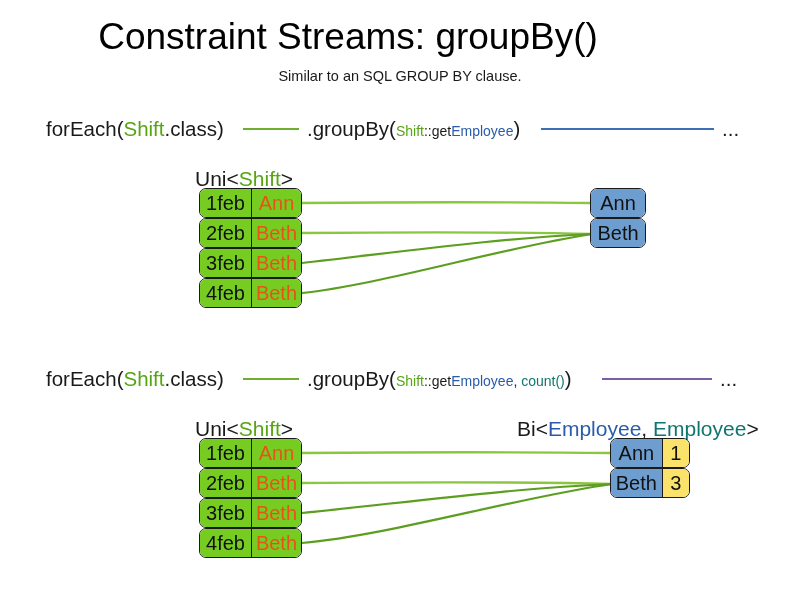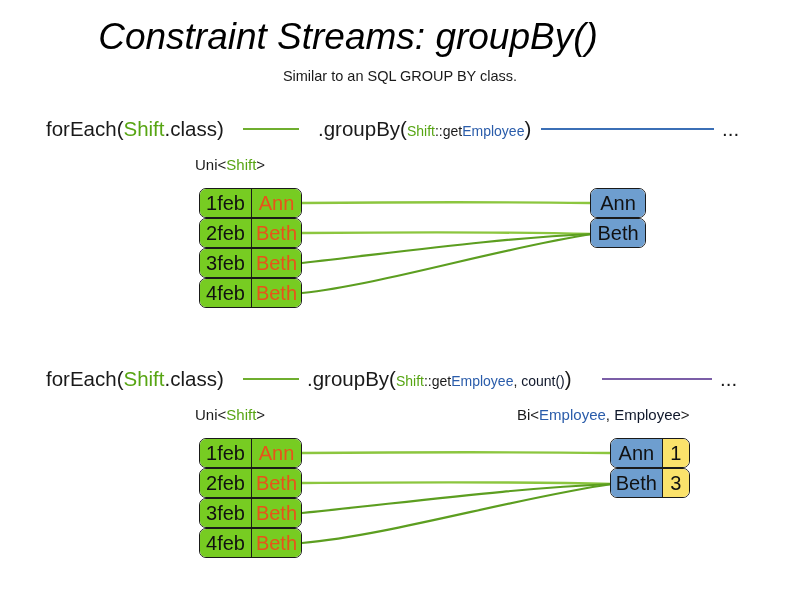--- a/index.html
+++ b/index.html
@@ -20,21 +20,20 @@
   #title {
     position: absolute;
     left: 0;
     top: 16px;
     width: 696px;
     text-align: center;
     font-size: 37px;
     color: #000000;
     letter-spacing: 0px;
     white-space: nowrap;
-    font-style: italic;
   }
   #subtitle {
     position: absolute;
     left: 0;
     top: 68px;
     width: 800px;
     text-align: center;
     font-size: 14.5px;
     color: #1a1a1a;
     white-space: nowrap;
@@ -51,21 +50,21 @@
     white-space: nowrap;
     padding-left: 39px;
   }
   .code-seg {
     position: absolute;
     top: 0;
     line-height: 30px;
   }
   .tok-green  { color: #57a513; }
   .tok-blue   { color: #2a5caa; }
-  .tok-gold   { color: #0f172a; }
+  .tok-gold   { color: #0f766e; }
   .tok-dark   { color: #1a1a1a; }
   .tok-small  { font-size: 14px; }
 
   .rule {
     position: absolute;
     height: 0;
     border-top-style: solid;
     border-top-width: 2.2px;
   }
   .rule-green  { border-top-color: #6fae2f; }
@@ -75,24 +74,25 @@
   .ellipsis {
     position: absolute;
     font-size: 20.5px;
     color: #1a1a1a;
     line-height: 30px;
   }
 
   
   .type-label {
     position: absolute;
-    font-size: 15px;
+    font-size: 21px;
     color: #1a1a1a;
     white-space: nowrap;
     line-height: 26px;
+    margin-top: 14px;
   }
 
   
   .diagram {
     position: absolute;
     left: 0;
     width: 800px;
   }
   .svg-links {
     position: absolute;
@@ -128,28 +128,28 @@
   .cell-gold  { background: #fbe26b; }
   .txt-black  { color: #111111; }
   .txt-orange { color: #e8531a; }
 </style>
 </head>
 <body>
 
 <div id="page">
 
   <div id="title">Constraint Streams: groupBy()</div>
-  <div id="subtitle">Similar to an SQL GROUP BY class.</div>
+  <div id="subtitle">Similar to an SQL GROUP BY clause.</div>
 
   <div class="code-row" style="top:114px;">
     <span class="code-seg" style="left:46px;"><span class="tok-dark">forEach(</span><span class="tok-green">Shift</span><span class="tok-dark">.class)</span></span>
 
     <span class="rule rule-green" style="left:243px; top:14px; width:56px;"></span>
 
-    <span class="code-seg" style="left:318px;"><span class="tok-dark">.groupBy(</span><span class="tok-green tok-small">Shift</span><span class="tok-dark tok-small">::</span><span class="tok-dark tok-small">get</span><span class="tok-blue tok-small">Employee</span><span class="tok-dark">)</span></span>
+    <span class="code-seg" style="left:307px;"><span class="tok-dark">.groupBy(</span><span class="tok-green tok-small">Shift</span><span class="tok-dark tok-small">::</span><span class="tok-dark tok-small">get</span><span class="tok-blue tok-small">Employee</span><span class="tok-dark">)</span></span>
 
     <span class="rule rule-blue" style="left:541px; top:14px; width:173px;"></span>
 
     <span class="ellipsis" style="left:722px;">...</span>
   </div>
 
   <div class="type-label" style="left:195px; top:152px;"><span class="tok-dark">Uni&lt;</span><span class="tok-green">Shift</span><span class="tok-dark">&gt;</span></div>
 
 
   <div class="diagram" style="top:188px; height:122px;">

